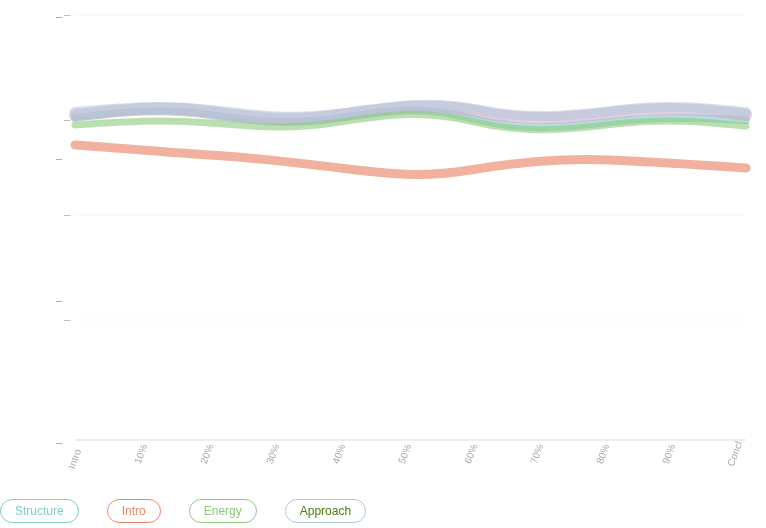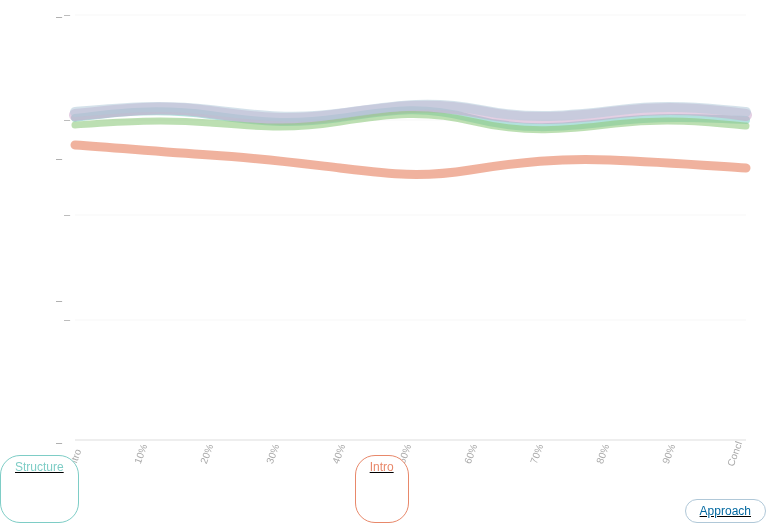--- a/index.html
+++ b/index.html
@@ -33,37 +33,36 @@
     .y-label {
       font-size: 11px;
       color: #999;
     }
     .legend {
       position: absolute;
       bottom: 5px;
       left: 0;
       right: 0;
       display: flex;
-      justify-content: space-between;
-      gap: 0;
-      text-decoration: underline;
+      justify-content: flex-start;
+      gap: 28px;
     }
     .legend-item {
       border-radius: 20px;
       padding: 4px 14px;
       font-size: 12px;
       border: 1.5px solid;
       background: #fff;
       cursor: pointer;
     }
     .legend-structure { border-color: #7ecdc6; color: #7ecdc6; }
     .legend-tone { border-color: #e8886a; color: #e8886a; }
     .legend-distance { border-color: #c9a0c8; color: #c9a0c8; }
     .legend-energy { border-color: #8fc97e; color: #8fc97e; }
-    .legend-approach { border-color: #b0c8d8; color: #0369a1; margin-top: 44px; }
+    .legend-approach { border-color: #b0c8d8; color: #4d7c0f; }
 
     svg.chart-svg {
       position: absolute;
       top: 0;
       left: 0;
       width: 100%;
       height: 100%;
     }
   </style>
 </head>
@@ -112,16 +111,17 @@
     <text x="70" y="18" font-size="11" fill="#aaa" text-anchor="end">–</text>
     <text x="70" y="123" font-size="11" fill="#aaa" text-anchor="end">–</text>
     <text x="70" y="218" font-size="11" fill="#aaa" text-anchor="end">–</text>
     <text x="70" y="323" font-size="11" fill="#aaa" text-anchor="end">–</text>
 
   </svg>
 
   <div class="legend">
     <span class="legend-item legend-structure">Structure</span>
     <span class="legend-item legend-tone">Intro</span>
+    <span class="legend-item legend-energy">Energy</span>
     <span class="legend-item legend-approach">Approach</span>
   </div>
 
 </div>
 
 </body></html>

